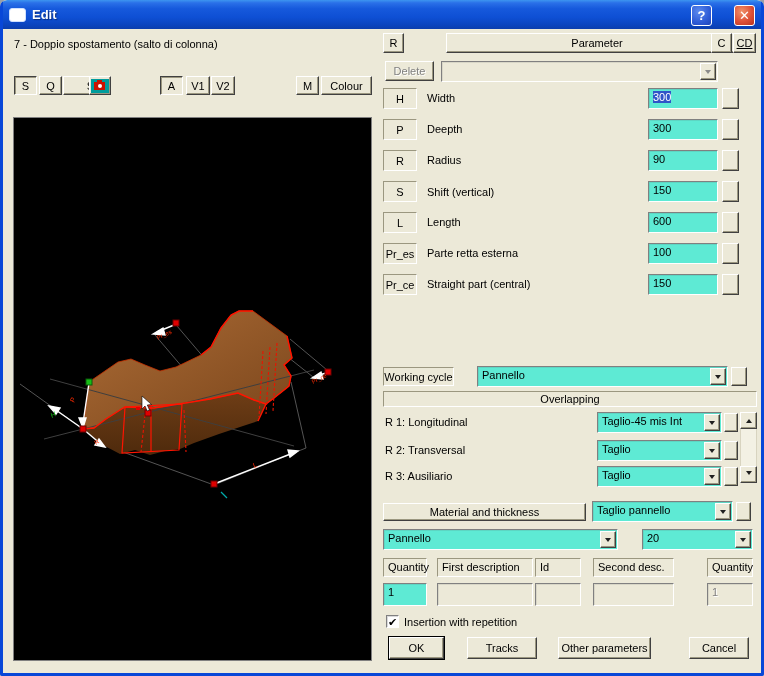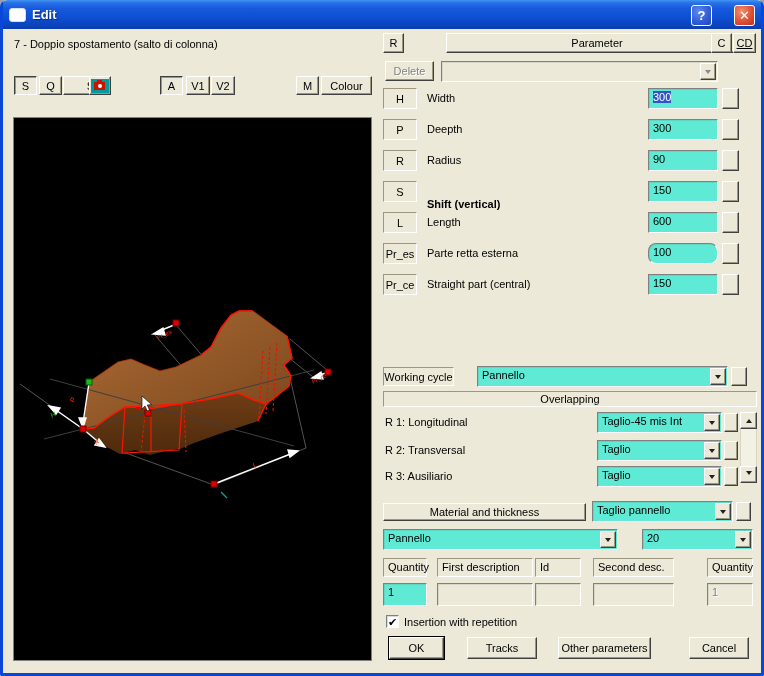--- a/index.html
+++ b/index.html
@@ -190,32 +190,32 @@
   <div class="lbl" style="left:427px;top:123px;">Deepth</div>
   <div class="input field" style="left:648px;top:119px;width:70px;height:21px;"><span>300</span></div>
   <div class="btn raised" style="left:722px;top:119px;width:17px;height:21px;"></div>
 
   <div class="btn thin-sunken" style="left:383px;top:150px;width:34px;height:21px;">R</div>
   <div class="lbl" style="left:427px;top:154px;">Radius</div>
   <div class="input field" style="left:648px;top:150px;width:70px;height:21px;"><span>90</span></div>
   <div class="btn raised" style="left:722px;top:150px;width:17px;height:21px;"></div>
 
   <div class="btn thin-sunken" style="left:383px;top:181px;width:34px;height:21px;">S</div>
-  <div class="lbl" style="left:427px;top:198px;font-weight:bold;">Shift (vertical)</div>
+  <div class="lbl" style="left:427px;top:186px;">Shift (vertical)</div>
   <div class="input field" style="left:648px;top:181px;width:70px;height:21px;"><span>150</span></div>
   <div class="btn raised" style="left:722px;top:181px;width:17px;height:21px;"></div>
 
   <div class="btn thin-sunken" style="left:383px;top:212px;width:34px;height:21px;">L</div>
   <div class="lbl" style="left:427px;top:216px;">Length</div>
   <div class="input field" style="left:648px;top:212px;width:70px;height:21px;"><span>600</span></div>
   <div class="btn raised" style="left:722px;top:212px;width:17px;height:21px;"></div>
 
   <div class="btn thin-sunken" style="left:383px;top:243px;width:34px;height:21px;">Pr_es</div>
   <div class="lbl" style="left:427px;top:247px;">Parte retta esterna</div>
-  <div class="input field" style="left:648px;top:243px;width:70px;height:21px;border-radius:8px;"><span>100</span></div>
+  <div class="input field" style="left:648px;top:243px;width:70px;height:21px;"><span>100</span></div>
   <div class="btn raised" style="left:722px;top:243px;width:17px;height:21px;"></div>
 
   <div class="btn thin-sunken" style="left:383px;top:274px;width:34px;height:21px;">Pr_ce</div>
   <div class="lbl" style="left:427px;top:278px;">Straight part (central)</div>
   <div class="input field" style="left:648px;top:274px;width:70px;height:21px;"><span>150</span></div>
   <div class="btn raised" style="left:722px;top:274px;width:17px;height:21px;"></div>
 
   <div class="btn thin-sunken" style="left:383px;top:367px;width:71px;height:19px;">Working cycle</div>
   <div class="combo field" style="left:477px;top:366px;width:251px;height:21px;">
     <span class="val">Pannello</span>

